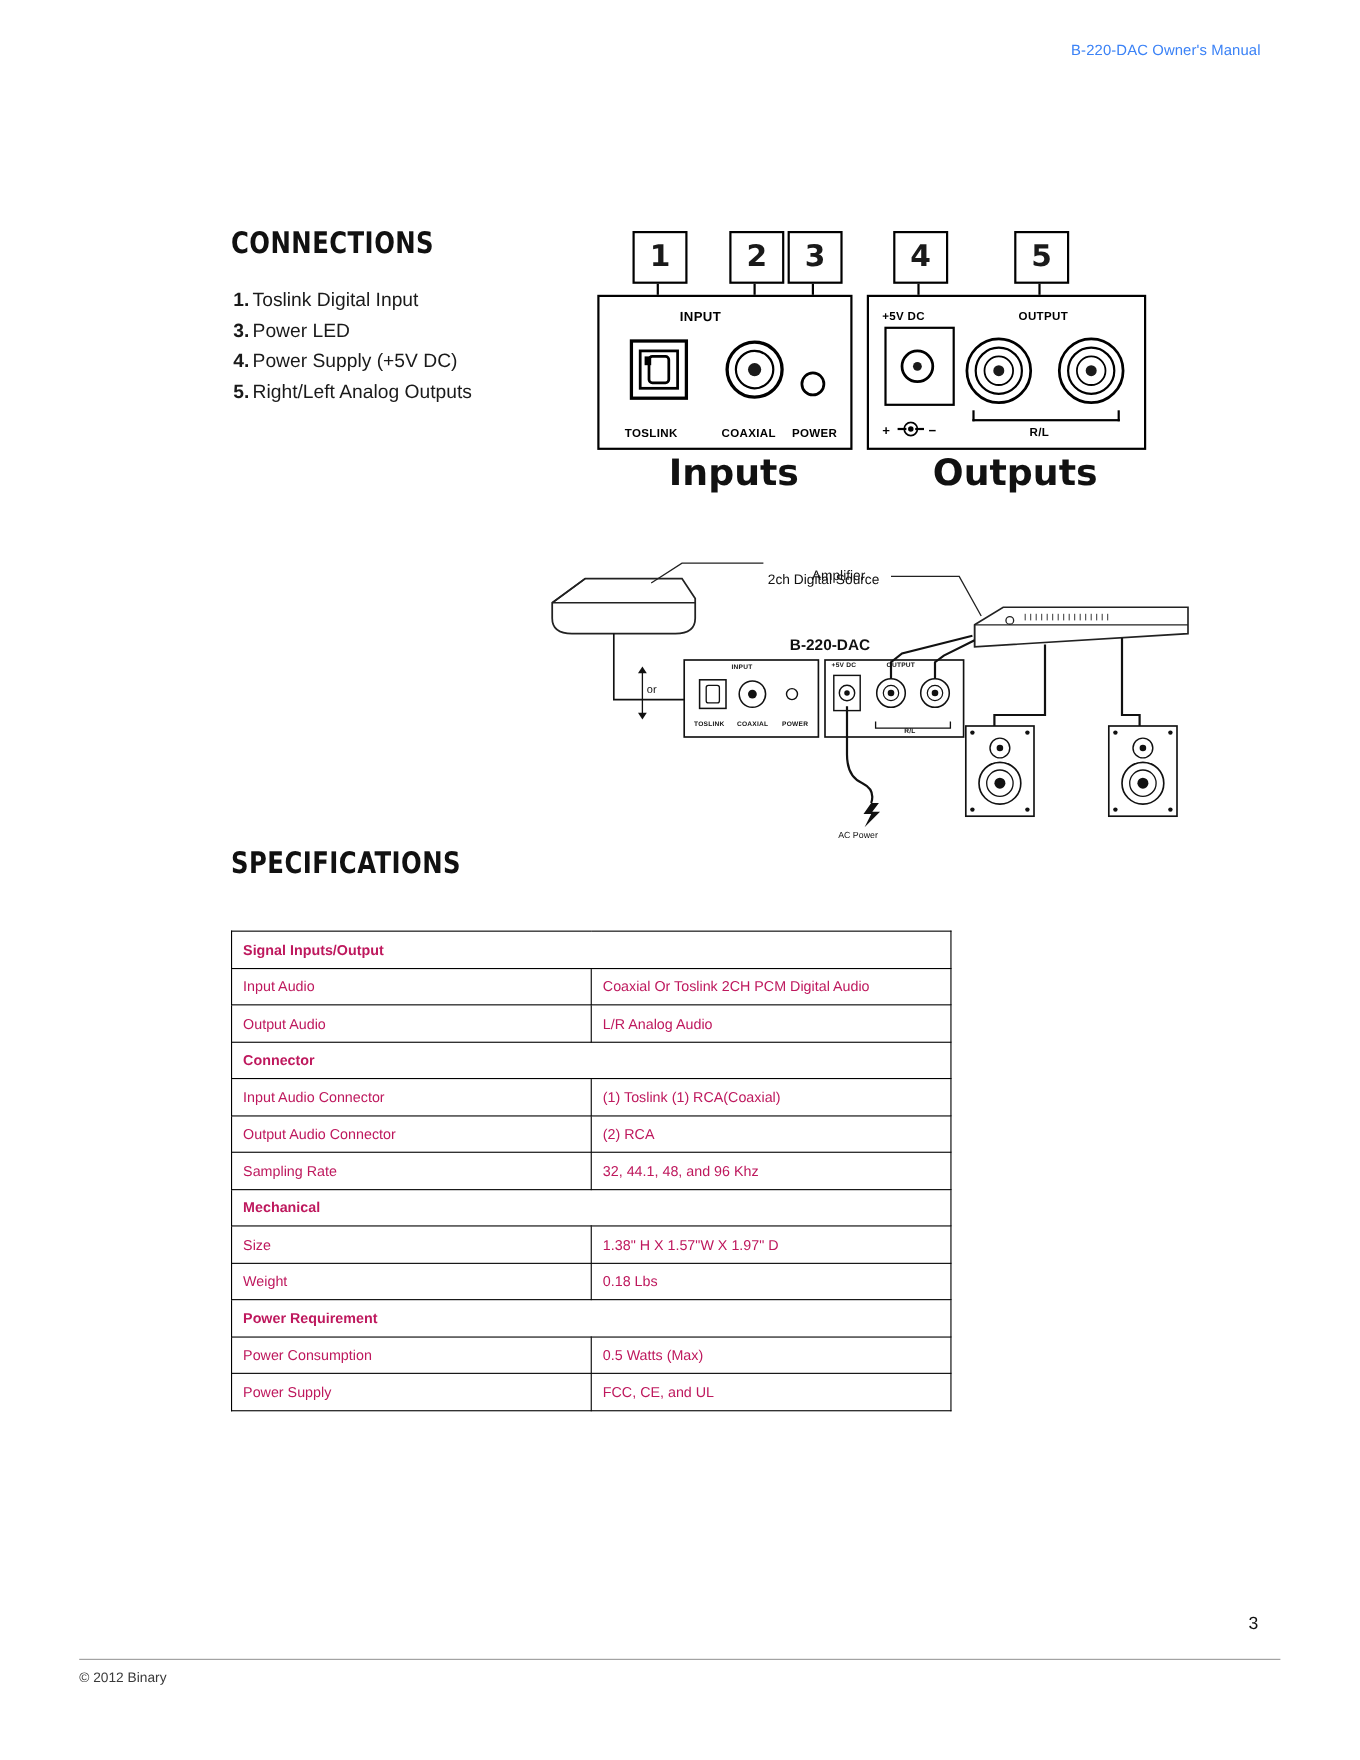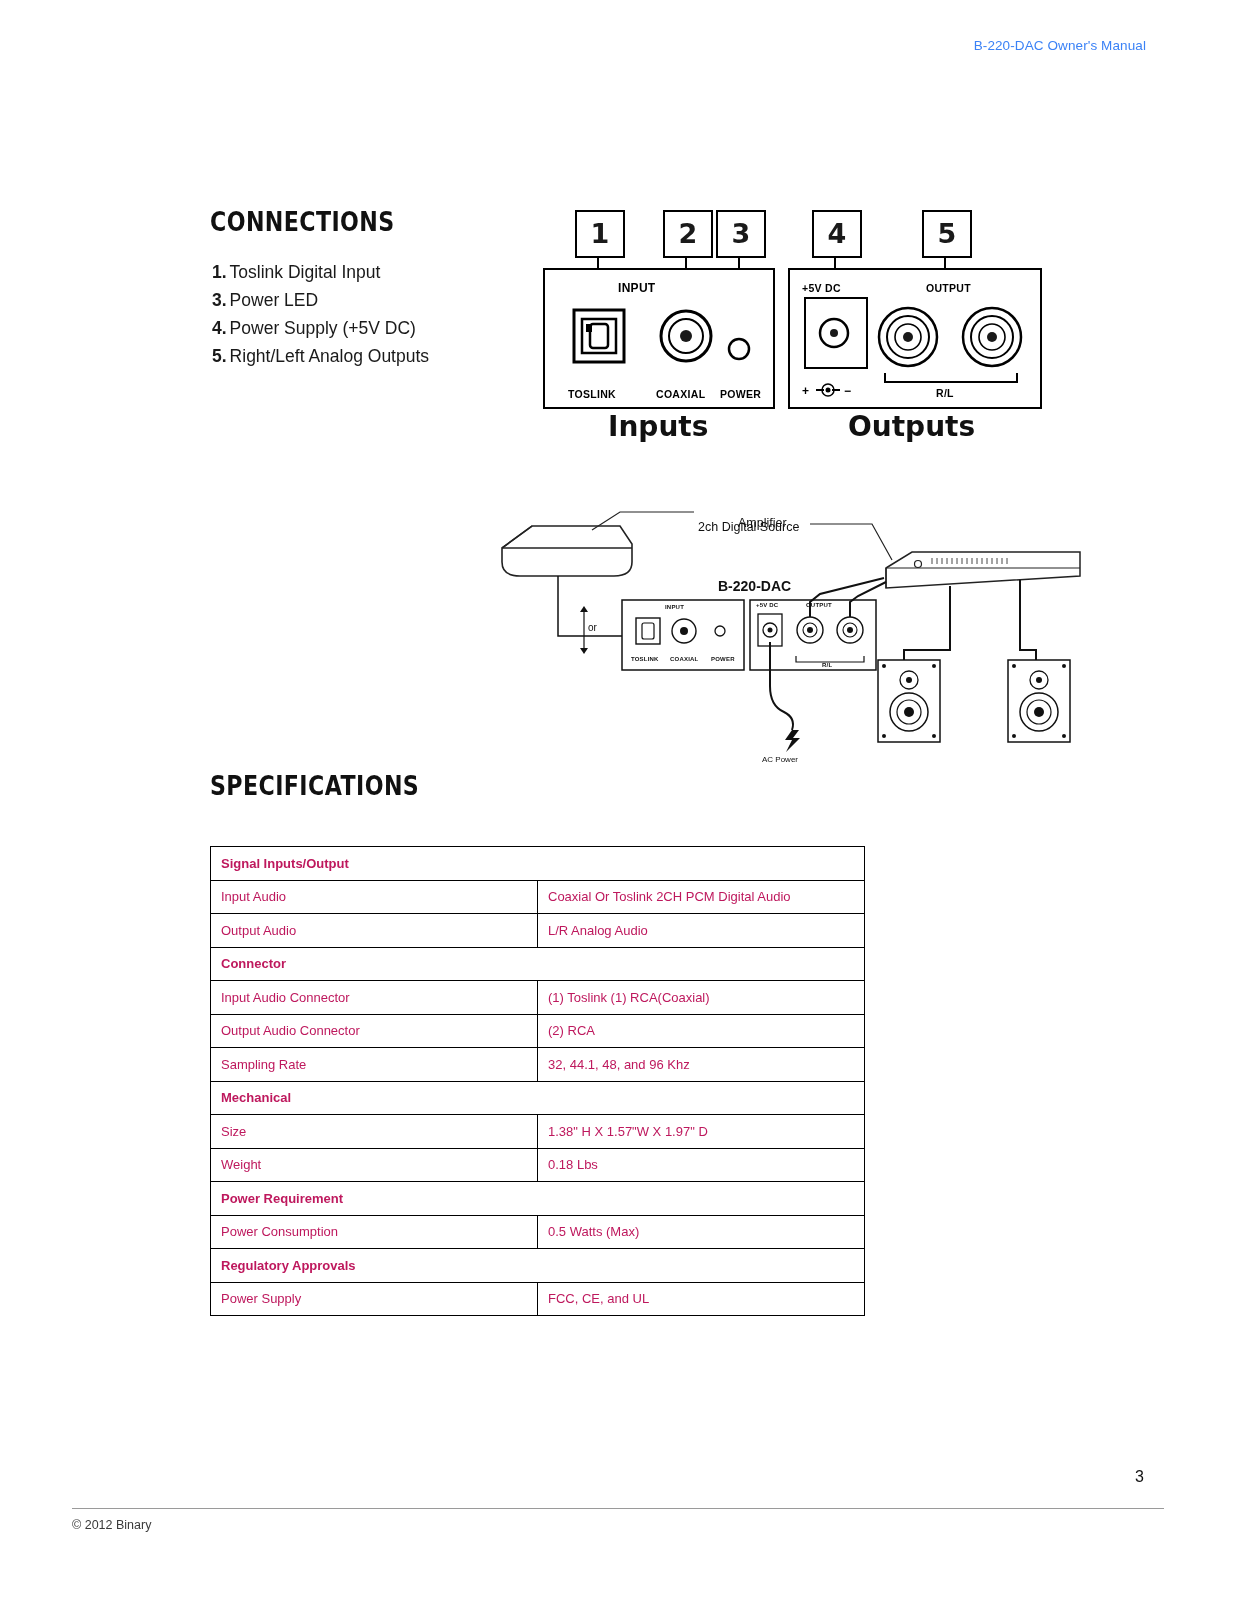--- a/index.html
+++ b/index.html
@@ -100,21 +100,21 @@
     font-size: 10.5px;
     font-weight: bold;
     letter-spacing: 0.3px;
     color: #000;
     white-space: nowrap;
   }
   .io-title {
     position: absolute;
     font-family: "DejaVu Sans", sans-serif;
     font-weight: bold;
-    font-size: 28px;
+    font-size: 33px;
     color: #111;
   }
   .lead {
     position: absolute;
     background: #000;
   }
 
   
   #system-diagram {
     position: absolute;
@@ -426,23 +426,20 @@
       <td class="label-col">Weight</td>
       <td>0.18 Lbs</td>
     </tr>
     <tr class="group">
       <td class="label-col" colspan="2">Power Requirement</td>
     </tr>
     <tr>
       <td class="label-col">Power Consumption</td>
       <td>0.5 Watts (Max)</td>
     </tr>
-    <tr class="group">
-      <td class="label-col" colspan="2">Regulatory Approvals</td>
-    </tr>
     <tr>
       <td class="label-col">Power Supply</td>
       <td>FCC, CE, and UL</td>
     </tr>
   </tbody>
 </table>
 
 <div class="page-number">3</div>
 <div class="footer-rule"></div>
 <div class="footer-copy">© 2012 Binary</div>

